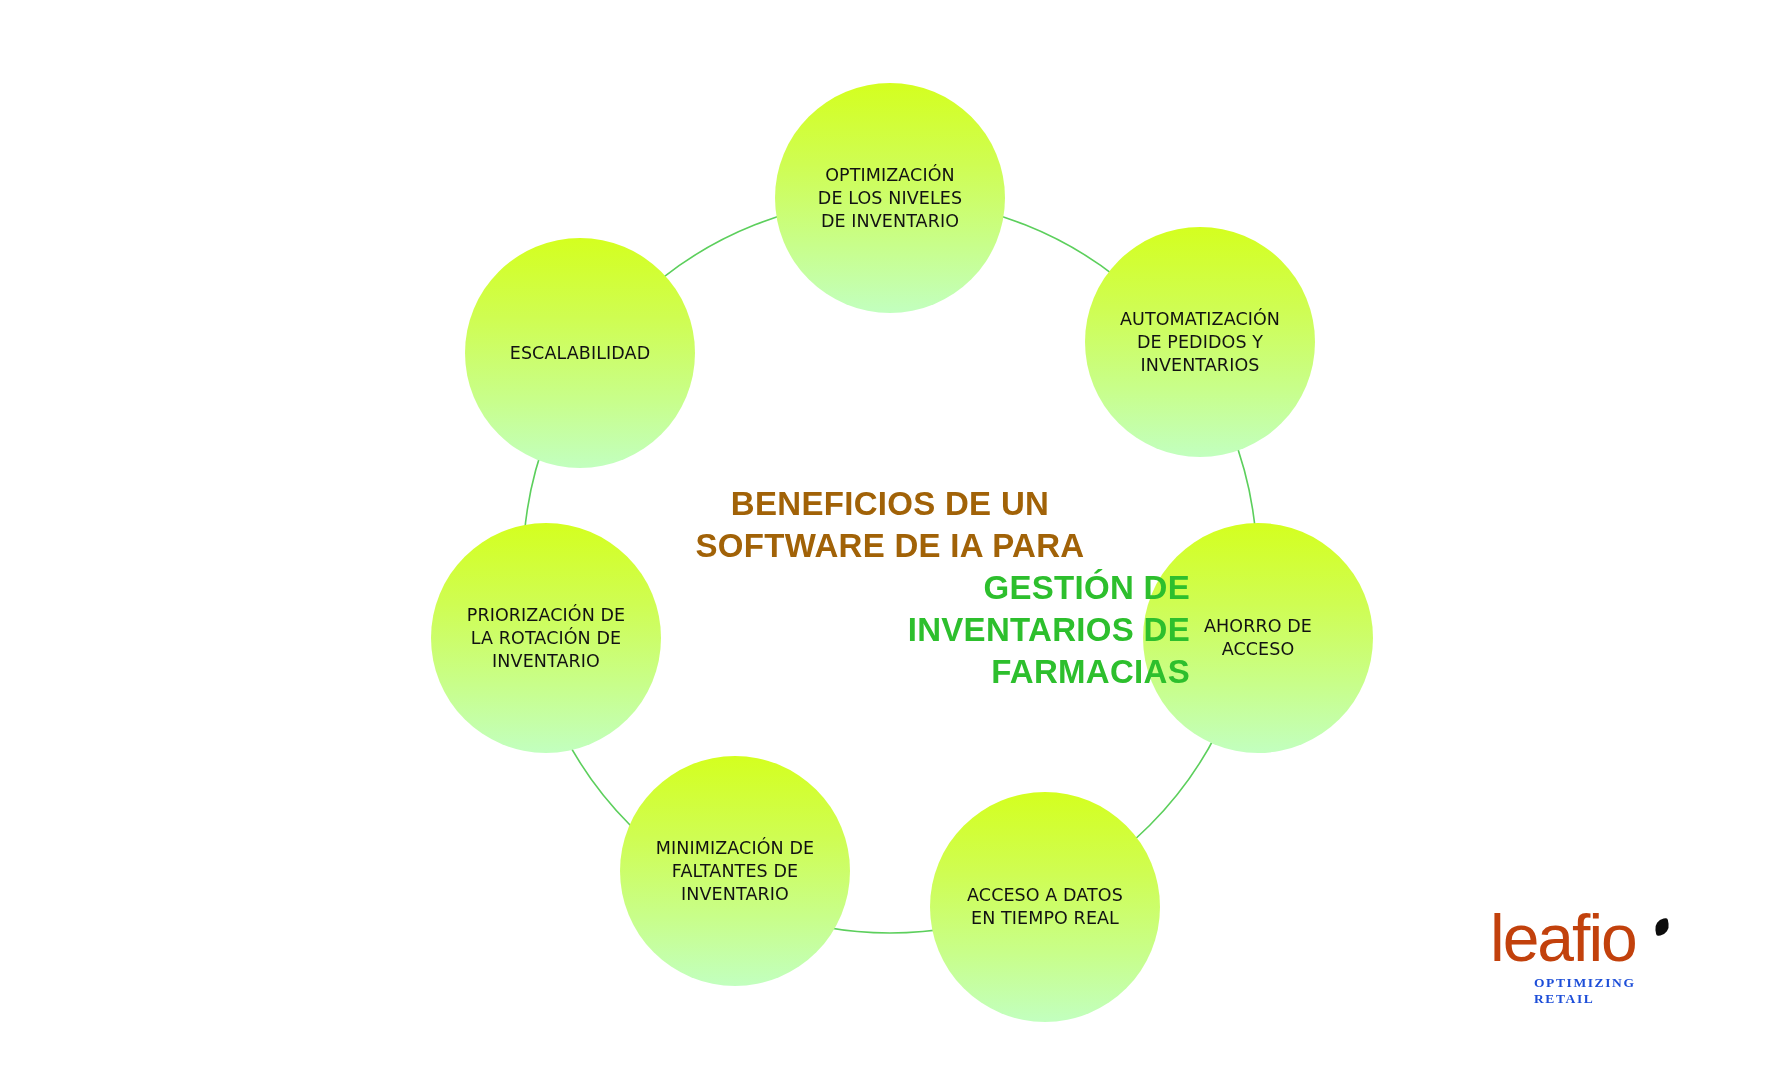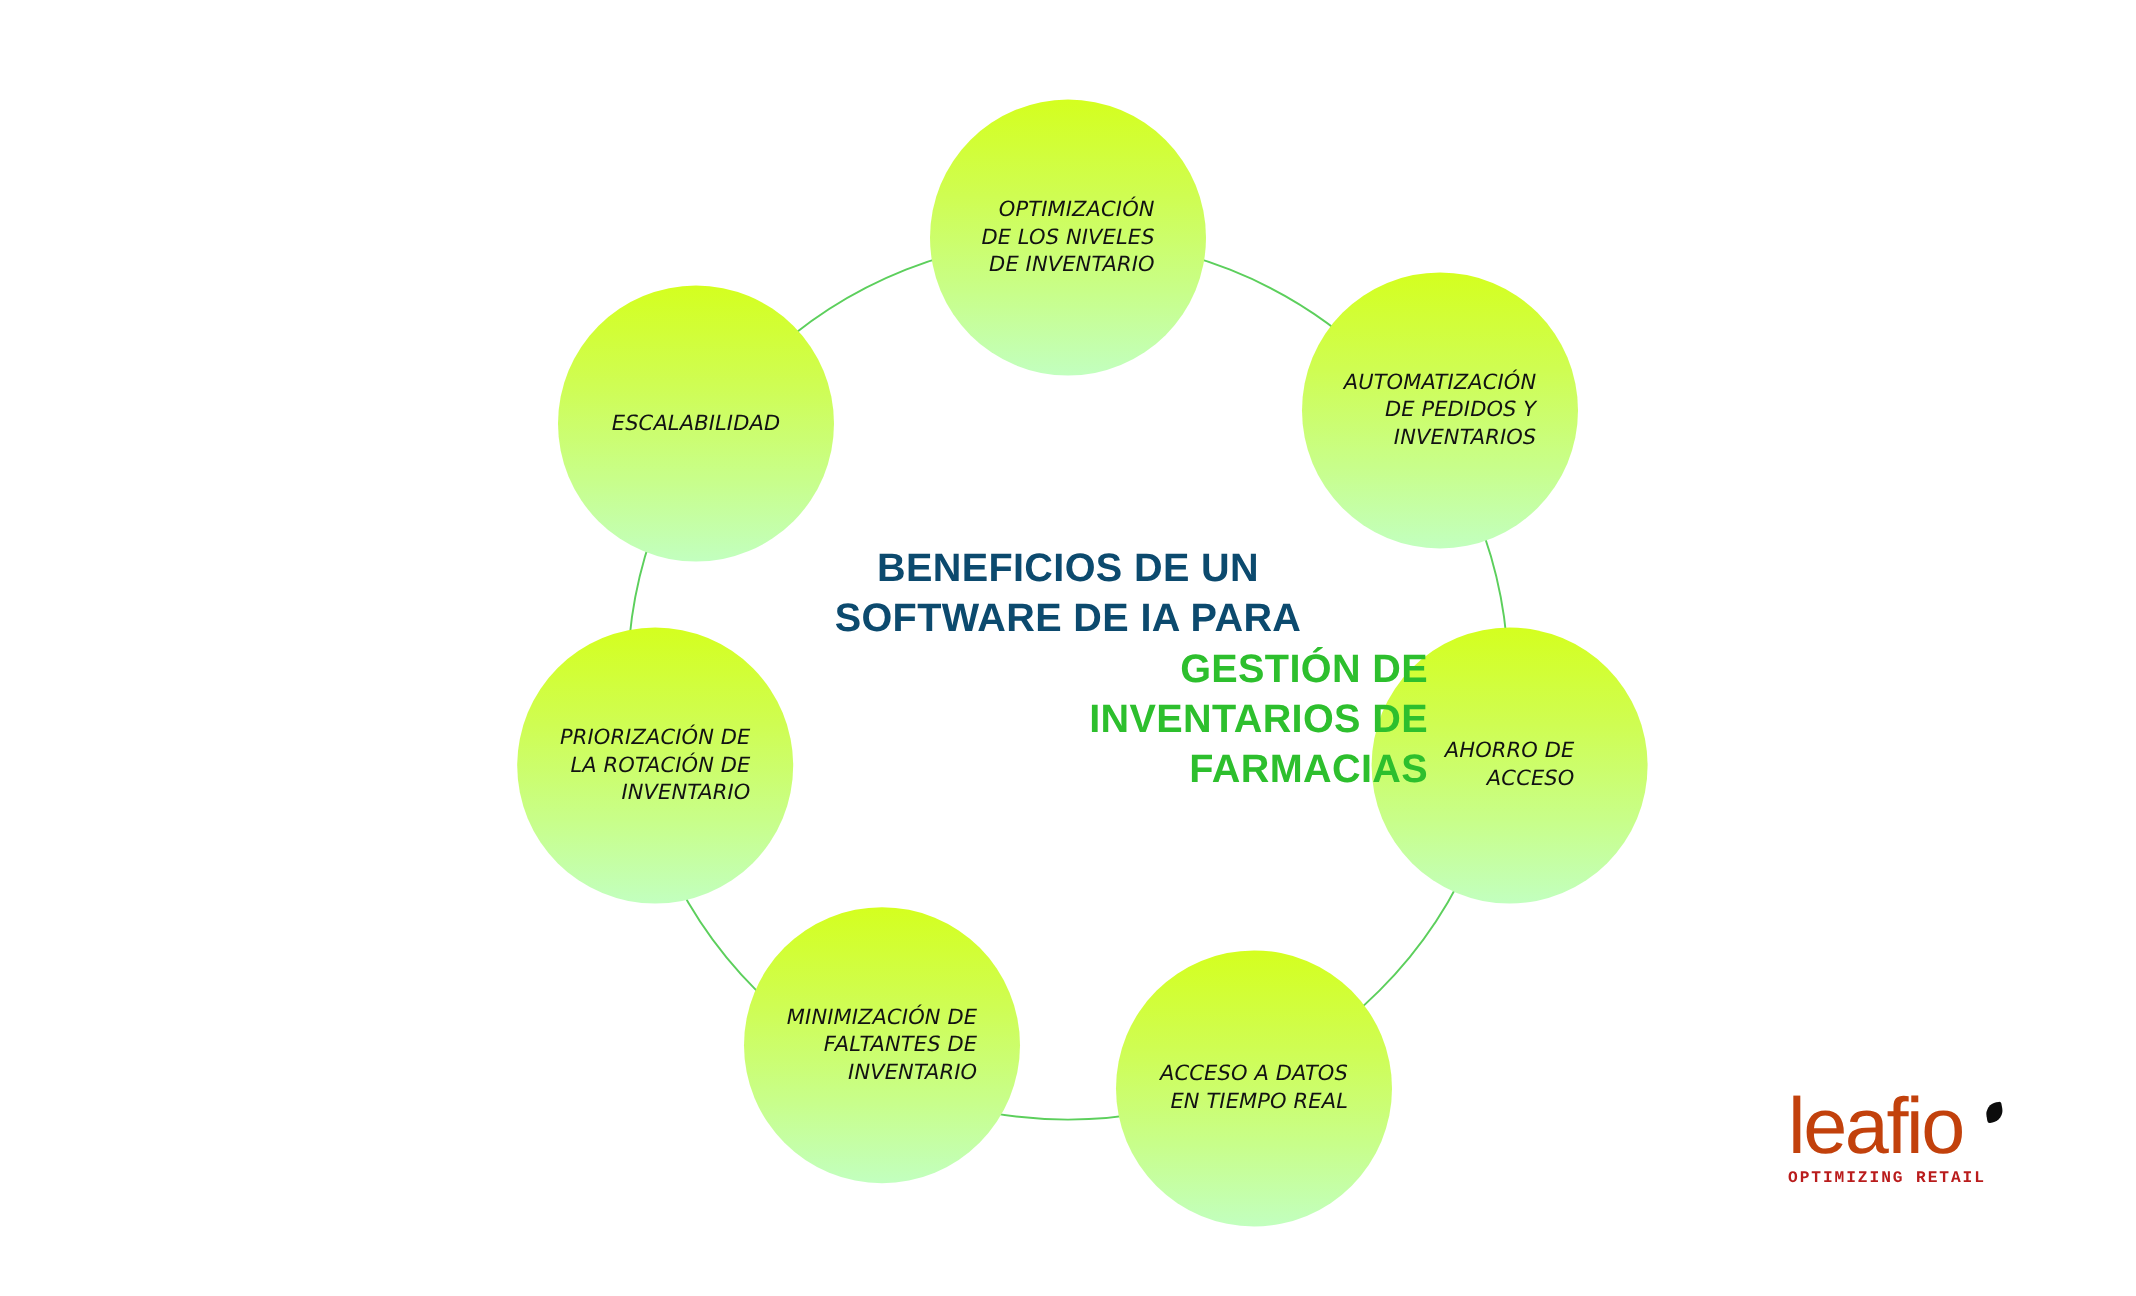--- a/index.html
+++ b/index.html
@@ -21,24 +21,23 @@
     }
     .node {
       position: absolute;
       width: 230px;
       height: 230px;
       border-radius: 50%;
       background: linear-gradient(180deg, #d4ff1f 0%, #cffd52 35%, #c8fe8a 70%, #c2ffbf 100%);
       display: flex;
       align-items: center;
       justify-content: center;
-      text-align: right;
+      text-align: center;
       box-sizing: border-box;
       padding: 0 12px;
-      font-style: italic;
     }
     .node-label {
       font-family: "DejaVu Sans", sans-serif;
       font-size: 17.5px;
       line-height: 23px;
       color: #121212;
       white-space: pre-line;
       letter-spacing: 0.1px;
     }
     .title {
@@ -46,21 +45,21 @@
       left: 590px;
       top: 452px;
       width: 600px;
       text-align: center;
       font-family: "Liberation Sans", sans-serif;
       font-weight: bold;
       font-size: 33px;
       line-height: 42px;
       letter-spacing: 0.3px;
     }
-    .title .dark { color: #0c4a6e; display: block; white-space: pre-line; }
+    .title .dark { color: #a16207; display: block; white-space: pre-line; margin-top: 31px; }
     .title .green { color: #2dbf2d; display: block; white-space: pre-line; text-align: right; }
     .logo {
       position: absolute;
       left: 1490px;
       top: 905px;
       width: 200px;
     }
     .logo-word {
       font-family: "Liberation Sans", sans-serif;
       font-size: 66px;
@@ -77,25 +76,26 @@
       top: 14px;
       width: 14px;
       height: 16px;
       background: #0c0c0c;
       border-radius: 10px 2px 10px 2px;
       transform: rotate(-10deg);
     }
     .logo-tag {
       display: block;
       margin-top: 4px;
-      font-family: Liberation Mono, monospace;
+      font-family: Liberation Serif, serif;
       font-weight: bold;
       font-size: 13.5px;
       letter-spacing: 1.6px;
-      color: #b91c1c;
+      color: #1d4ed8;
+      margin-left: 44px;
     }
   </style>
 </head>
 <body>
 
 <svg class="ring" viewBox="0 0 1780 1080" xmlns="http://www.w3.org/2000/svg">
   <circle cx="890" cy="566" r="367" fill="none" stroke="#5ccf5c" stroke-width="1.6"></circle>
 </svg>
 
 <div class="node" style="left:775px; top:83px;">

